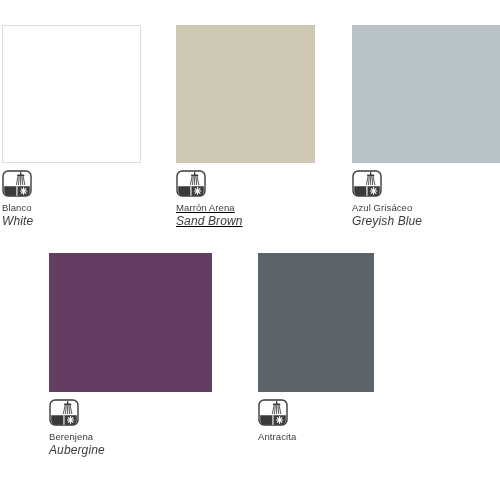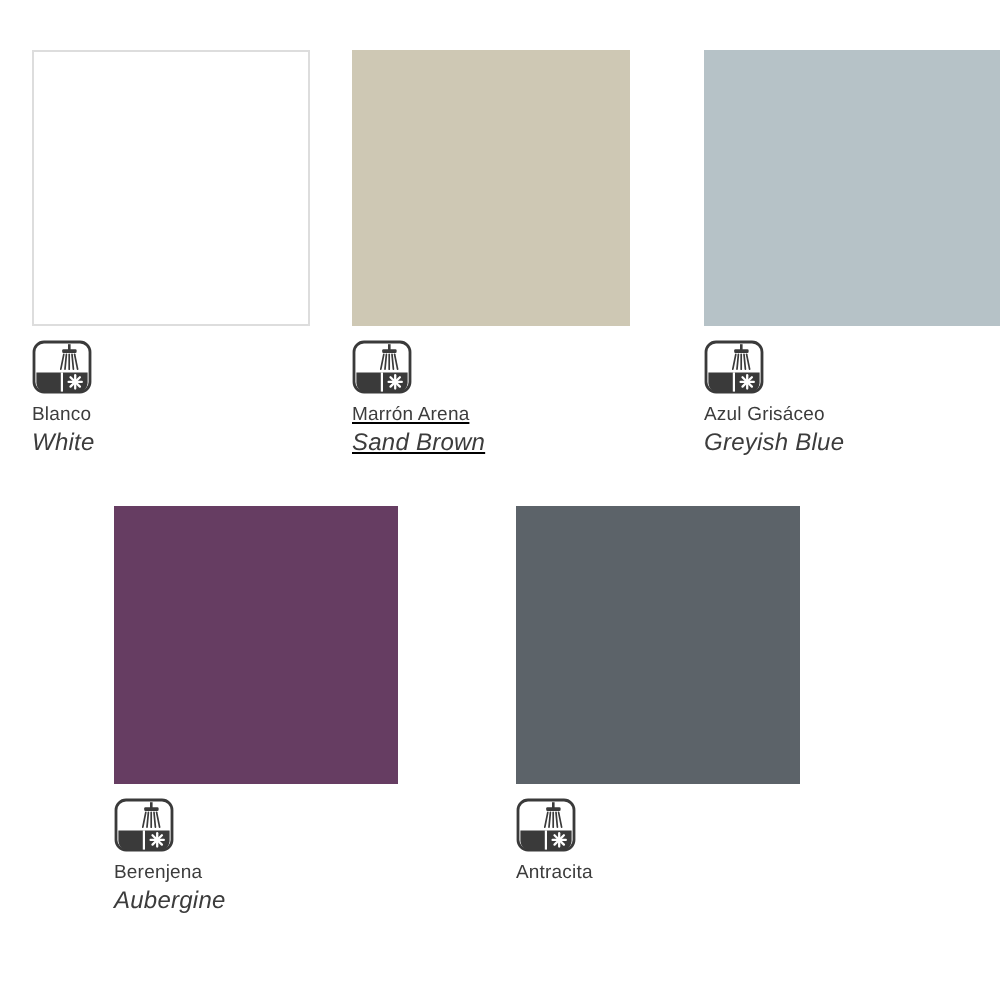--- a/index.html
+++ b/index.html
@@ -67,21 +67,21 @@
     color: #3c3c3c;
     font-style: italic;
     letter-spacing: 0.01em;
     white-space: nowrap;
   }
 </style>
 </head>
 <body>
 
 <div id="chart">
-    <div class="swatch-cell" style="left: 16px; top: 25px; width: 139px;">
+    <div class="swatch-cell" style="left: 2px; top: 25px; width: 139px;">
       <div class="swatch-chip bordered" title="Blanco" style="height: 138px; background: rgb(255, 255, 255);"></div>
       <div class="meta">
         <span class="icon-wrap">
           <svg viewBox="0 0 30 27" xmlns="http://www.w3.org/2000/svg">
             <rect x="1" y="1" width="28" height="25" rx="5" ry="5" fill="#ffffff" stroke="#3a3a3a" stroke-width="1.4"></rect>
             <path d="M2.2 16.2 H27.8 V21.6 a4.2 4.2 0 0 1 -4.2 4.2 H6.4 a4.2 4.2 0 0 1 -4.2 -4.2 Z" fill="#3a3a3a"></path>
             <rect x="14.4" y="16.2" width="1.1" height="9.6" fill="#ffffff"></rect>
             <rect x="18.0" y="2.1" width="1.3" height="3.0" fill="#3a3a3a"></rect>
             <rect x="15.1" y="4.6" width="7.2" height="1.9" rx="0.6" fill="#3a3a3a"></rect>
             <g stroke="#3a3a3a" stroke-width="0.85" stroke-linecap="round">
@@ -163,21 +163,21 @@
             </g>
             <circle cx="21.6" cy="20.95" r="1.15" fill="#ffffff"></circle>
           </svg>
         </span>
         <div class="labels">
           <span class="name-es">Azul Grisáceo</span>
           <span class="name-en">Greyish Blue</span>
         </div>
       </div>
     </div>
-    <div class="swatch-cell" style="left: 57px; top: 253px; width: 142px;">
+    <div class="swatch-cell" style="left: 49px; top: 253px; width: 163px;">
       <div class="swatch-chip" title="Berenjena" style="height: 139px; background: rgb(102, 61, 98);"></div>
       <div class="meta">
         <span class="icon-wrap">
           <svg viewBox="0 0 30 27" xmlns="http://www.w3.org/2000/svg">
             <rect x="1" y="1" width="28" height="25" rx="5" ry="5" fill="#ffffff" stroke="#3a3a3a" stroke-width="1.4"></rect>
             <path d="M2.2 16.2 H27.8 V21.6 a4.2 4.2 0 0 1 -4.2 4.2 H6.4 a4.2 4.2 0 0 1 -4.2 -4.2 Z" fill="#3a3a3a"></path>
             <rect x="14.4" y="16.2" width="1.1" height="9.6" fill="#ffffff"></rect>
             <rect x="18.0" y="2.1" width="1.3" height="3.0" fill="#3a3a3a"></rect>
             <rect x="15.1" y="4.6" width="7.2" height="1.9" rx="0.6" fill="#3a3a3a"></rect>
             <g stroke="#3a3a3a" stroke-width="0.85" stroke-linecap="round">
@@ -195,21 +195,21 @@
             </g>
             <circle cx="21.6" cy="20.95" r="1.15" fill="#ffffff"></circle>
           </svg>
         </span>
         <div class="labels">
           <span class="name-es">Berenjena</span>
           <span class="name-en">Aubergine</span>
         </div>
       </div>
     </div>
-    <div class="swatch-cell" style="left: 258px; top: 253px; width: 142px;">
+    <div class="swatch-cell" style="left: 258px; top: 253px; width: 116px;">
       <div class="swatch-chip" title="Antracita" style="height: 139px; background: rgb(92, 99, 105);"></div>
       <div class="meta">
         <span class="icon-wrap">
           <svg viewBox="0 0 30 27" xmlns="http://www.w3.org/2000/svg">
             <rect x="1" y="1" width="28" height="25" rx="5" ry="5" fill="#ffffff" stroke="#3a3a3a" stroke-width="1.4"></rect>
             <path d="M2.2 16.2 H27.8 V21.6 a4.2 4.2 0 0 1 -4.2 4.2 H6.4 a4.2 4.2 0 0 1 -4.2 -4.2 Z" fill="#3a3a3a"></path>
             <rect x="14.4" y="16.2" width="1.1" height="9.6" fill="#ffffff"></rect>
             <rect x="18.0" y="2.1" width="1.3" height="3.0" fill="#3a3a3a"></rect>
             <rect x="15.1" y="4.6" width="7.2" height="1.9" rx="0.6" fill="#3a3a3a"></rect>
             <g stroke="#3a3a3a" stroke-width="0.85" stroke-linecap="round">

